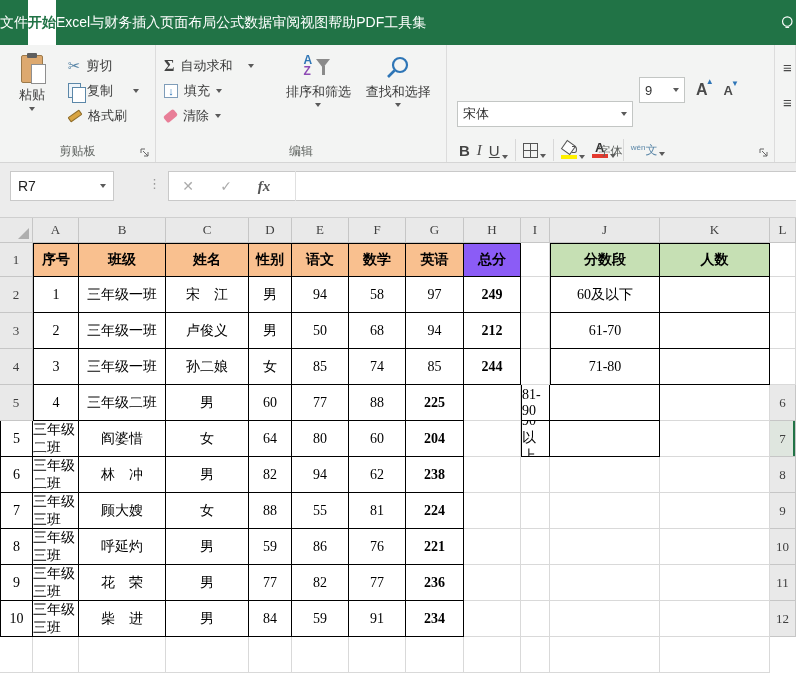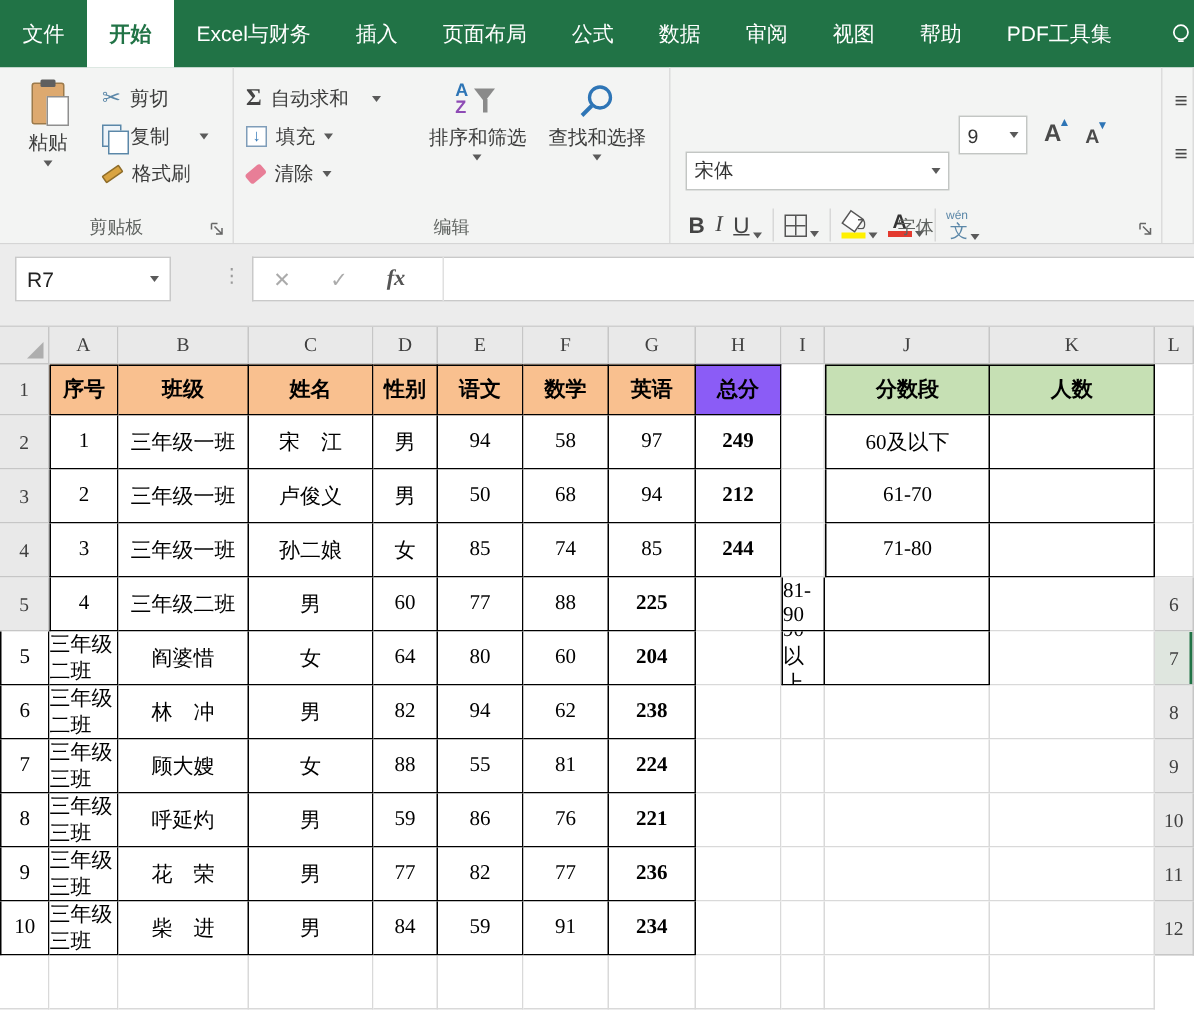--- a/index.html
+++ b/index.html
@@ -4,21 +4,21 @@
 <style>
   * { margin:0; padding:0; box-sizing:border-box; }
   body { background:#888; }
   .screen{
     position:relative; width:796px; height:676px; overflow:hidden;
     background:#fff; font-family:"Liberation Sans","DejaVu Sans",sans-serif;
   }
   
   .menubar{ position:absolute; top:0; left:0; width:100%; height:45px;
     background:#217346; display:flex; align-items:stretch; color:#fff; }
-  .mtab{ display:flex; align-items:center; padding:0 15px; font-size:14px; cursor:default; white-space:nowrap; }
+  .mtab{ display:flex; align-items:center; padding:0 0; font-size:14px; cursor:default; white-space:nowrap; }
   .mtab.active{ background:#fff; color:#217346; font-weight:600; }
   .bulb{ margin-left:auto; width:16px; overflow:hidden; display:flex; align-items:center; }
   
   .ribbon{ position:absolute; top:45px; left:0; width:100%; height:118px;
     background:#f3f4f3; border-bottom:1px solid #d5d5d5; display:flex; }
   .rgroup{ position:relative; border-right:1px solid #dcdcdc; height:100%; }
   .g-label{ position:absolute; bottom:2px; left:0; width:100%; text-align:center;
     font-size:12px; color:#5f6360; }
   .launcher{ position:absolute; bottom:4px; right:5px; width:10px; height:10px; }
   .g-body{ display:flex; padding:8px 8px 0 8px; }
@@ -77,21 +77,21 @@
   .grid-ic::before{ content:""; position:absolute; left:6px; top:0; width:1px; height:13px; background:#555; }
   .grid-ic::after{ content:""; position:absolute; left:0; top:6px; width:13px; height:1px; background:#555; }
   .bucket{ position:relative; width:16px; height:12px; }
   .bucket::before{ content:""; position:absolute; left:2px; top:0; width:9px; height:9px;
     border:1px solid #555; background:#fdfdfd; transform:rotate(35deg); }
   .bucket::after{ content:""; position:absolute; right:0; top:4px; width:4px; height:5px;
     border-radius:0 50% 50% 0; border:1px solid #555; border-left:none; }
   .swatch{ position:relative; display:flex; flex-direction:column; align-items:center; }
   .swatch .bar{ width:16px; height:4px; margin-top:1px; }
   .fc-a{ font-weight:bold; font-size:13px; line-height:11px; color:#333; }
-  .phon{ display:flex; flex-direction:column; align-items:flex-end; line-height:1; color:#5b87a8; }
+  .phon{ display:flex; flex-direction:row; align-items:flex-start; line-height:1; color:#5b87a8; }
   .phon .py{ font-size:8px; }
   .phon .zh{ font-size:12px; }
   .g-align{ flex:1; display:flex; flex-direction:column; gap:18px; padding:14px 0 0 8px;
     color:#4a4a4a; font-size:15px; overflow:hidden; }
   .launch-svg{ display:block; }
   
   .fxbar{ position:absolute; top:163px; left:0; width:100%; height:55px;
     background:#ececec; border-bottom:1px solid #cfcfcf; }
   .namebox{ position:absolute; left:10px; top:8px; width:104px; height:30px; background:#fff;
     border:1px solid #c9c9c9; display:flex; align-items:center; padding:0 7px;

